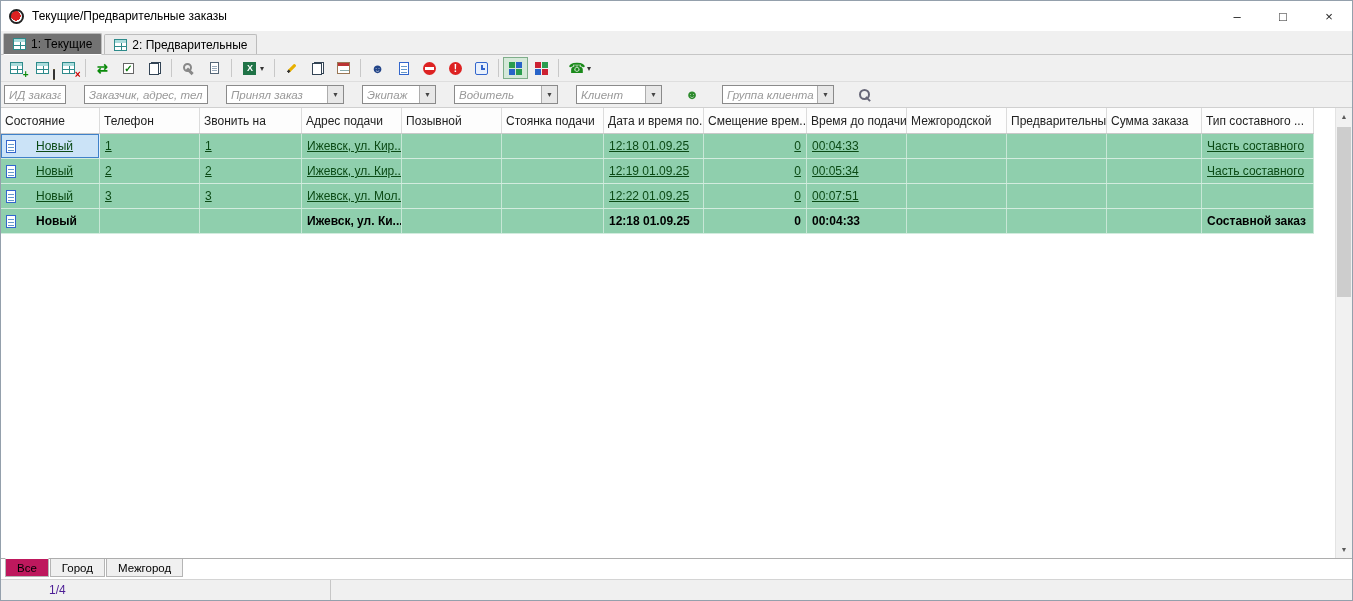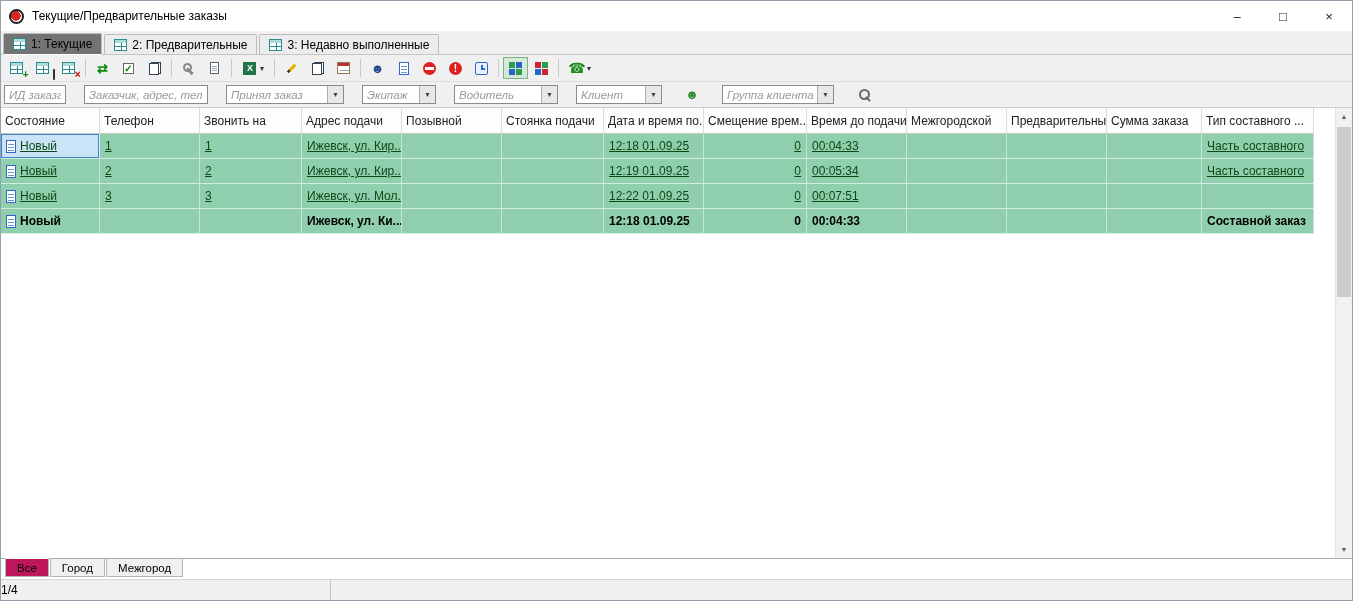--- a/index.html
+++ b/index.html
@@ -113,21 +113,21 @@
 
   
   .table-area { flex: 1; position: relative; overflow: hidden; background: #fff;
     --cols: 99px 100px 102px 100px 100px 102px 100px 103px 100px 100px 100px 95px 112px; }
   .thead { display: grid; grid-template-columns: var(--cols); height: 26px; background: #fdfdfd;
     border-bottom: 1px solid #c9c9c9; width: 1313px; }
   .th { display: flex; align-items: center; padding: 0 4px; border-right: 1px solid #dcdcdc;
     color: #222; overflow: hidden; white-space: nowrap; }
   .trow { display: grid; grid-template-columns: var(--cols); height: 25px; background: #8fcfad;
     border-bottom: 1px solid rgba(255,255,255,0.6); width: 1313px; }
-  .cell { display: flex; align-items: center; gap: 4px; padding: 4px 5px;
+  .cell { display: flex; align-items: center; gap: 20px; padding: 4px 5px;
     border-right: 1px solid rgba(255,255,255,0.5); overflow: hidden; white-space: nowrap; }
   .cell.num { justify-content: flex-end; }
   .row-link { color: #0b4a15; }
   .row-link .val { text-decoration: underline; }
   .row-bold { font-weight: bold; color: #000; }
   .cell.selected { background: #cbe3f7; box-shadow: inset 0 0 0 1px #3f81c9; }
 
   
   .vscroll { position: absolute; top: 0; right: 0; bottom: 0; width: 17px; background: #f1f1f1;
     border-left: 1px solid #e3e3e3; display: flex; flex-direction: column; }
@@ -140,21 +140,21 @@
   .bottom-tabs { height: 21px; border-top: 1px solid #adadad; background: #fff;
     display: flex; align-items: stretch; padding-left: 4px; flex: none; }
   .btab { display: flex; align-items: center; padding: 0 11px; border: 1px solid #b5b5b5; border-top: none;
     background: #f0f0f0; margin-right: 1px; font-size: 11.5px; height: 18px; }
   .btab.active { background: #be185d; margin-top: -1px; height: 19px; border-top: 1px solid #fff; }
 
   
   .statusbar { height: 21px; background: #f0f0f0; border-top: 1px solid #d4d4d4;
     display: flex; align-items: stretch; flex: none; }
   .status-cell { width: 330px; border-right: 1px solid #c6c6c6; display: flex; align-items: center;
-    color: #000000; }
+    padding-left: 48px; color: #4c1d95; }
 </style>
 </head>
 <body>
 
 <div class="window">
 
   <div class="titlebar">
     <span class="logo-ic"></span>
     <span class="title-text">Текущие/Предварительные заказы</span>
     <div class="win-btn">–</div>
@@ -163,24 +163,20 @@
   </div>
 
   <div class="tabstrip">
     <div class="tab active">
       <span class="grid-ic"></span>
       <span>1: Текущие</span>
     </div>
     <div class="tab">
       <span class="grid-ic"></span>
       <span>2: Предварительные</span>
-    </div>
-    <div class="tab">
-      <span class="grid-ic"></span>
-      <span>3: Недавно выполненные</span>
     </div>
   </div>
 
   <div class="toolbar">
     <div class="tb-btn">
       <span class="icbase">
           <span class="grid-ic"></span>
           <span class="badge g-green">+</span>
         </span>
     </div>

